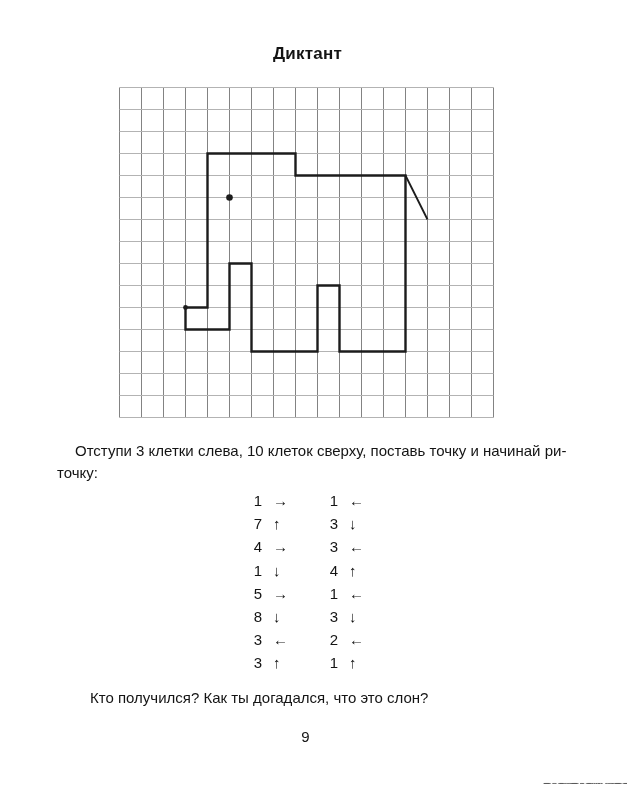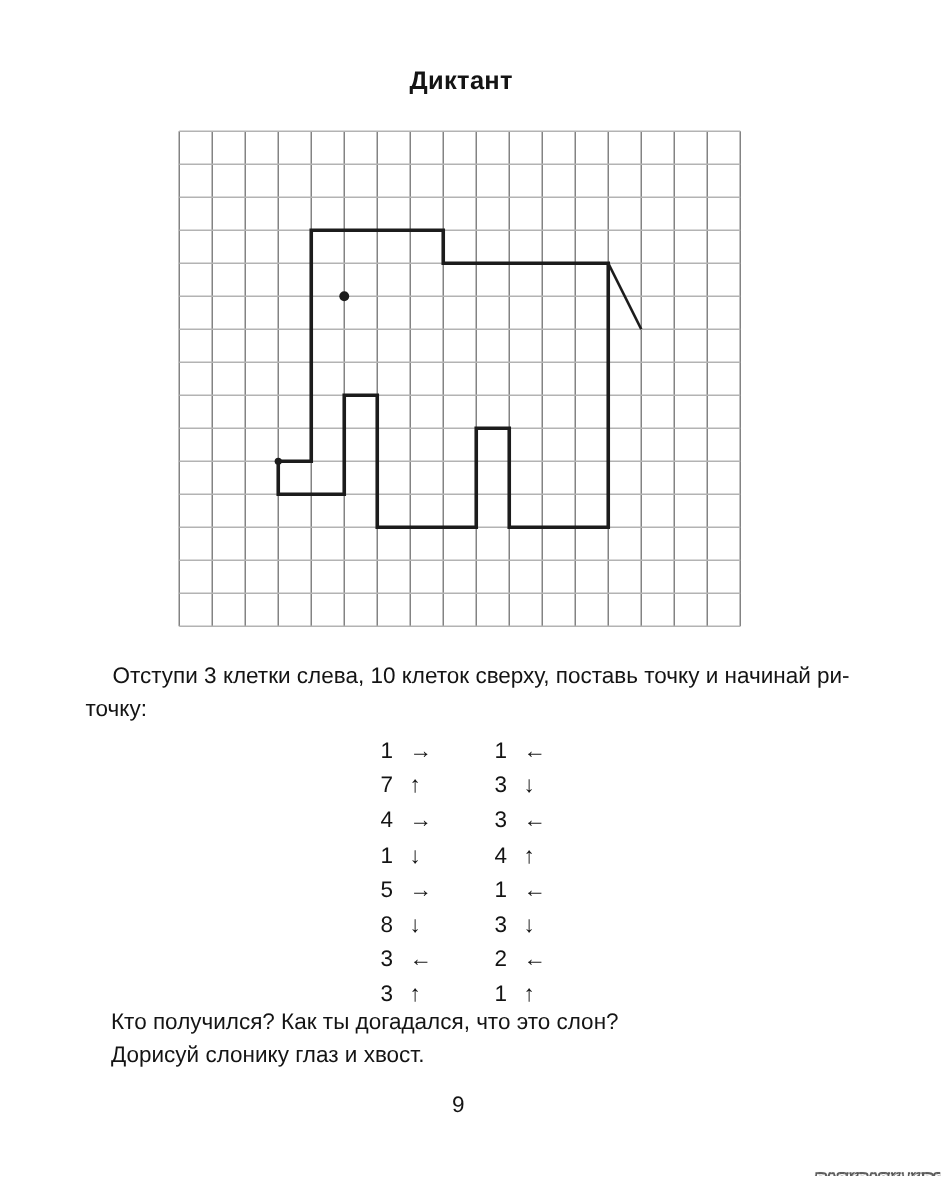--- a/index.html
+++ b/index.html
@@ -44,21 +44,21 @@
     grid-template-columns: 14px 30px 32px 14px 30px;
     grid-auto-rows: 23.2px;
     font-size: 15px;
     line-height: 23.2px;
   }
   .steps .num { text-align: right; }
   .steps .arrow { padding-left: 11px; }
   .questions {
     position: absolute;
     left: 74px; top: 671px;
-    margin: 0;
+    margin: 16px;
     font-size: 15px;
     line-height: 22px;
   }
   .questions .line { display: block; white-space: nowrap; }
   .page-number {
     position: absolute;
     left: 0; right: 0; top: 728px;
     text-align: center;
     font-size: 15px;
     transform: translateX(-8px);
@@ -170,20 +170,19 @@
       <span class="arrow">←</span>
       <span class="num">3</span>
       <span class="arrow">↑</span>
       <span class="spacer"></span>
       <span class="num">1</span>
       <span class="arrow">↑</span>
     </div>
 
   <p class="questions">
     <span class="line">Кто получился? Как ты догадался, что это слон?</span>
-    <span class="line">Дорисуй слонику глаз и хвост.</span>
   </p>
 
   <div class="page-number">9</div>
 
   <div class="watermark">RASKRASKI-KIDS.RU</div>
 
 </div>
 
 </body></html>

